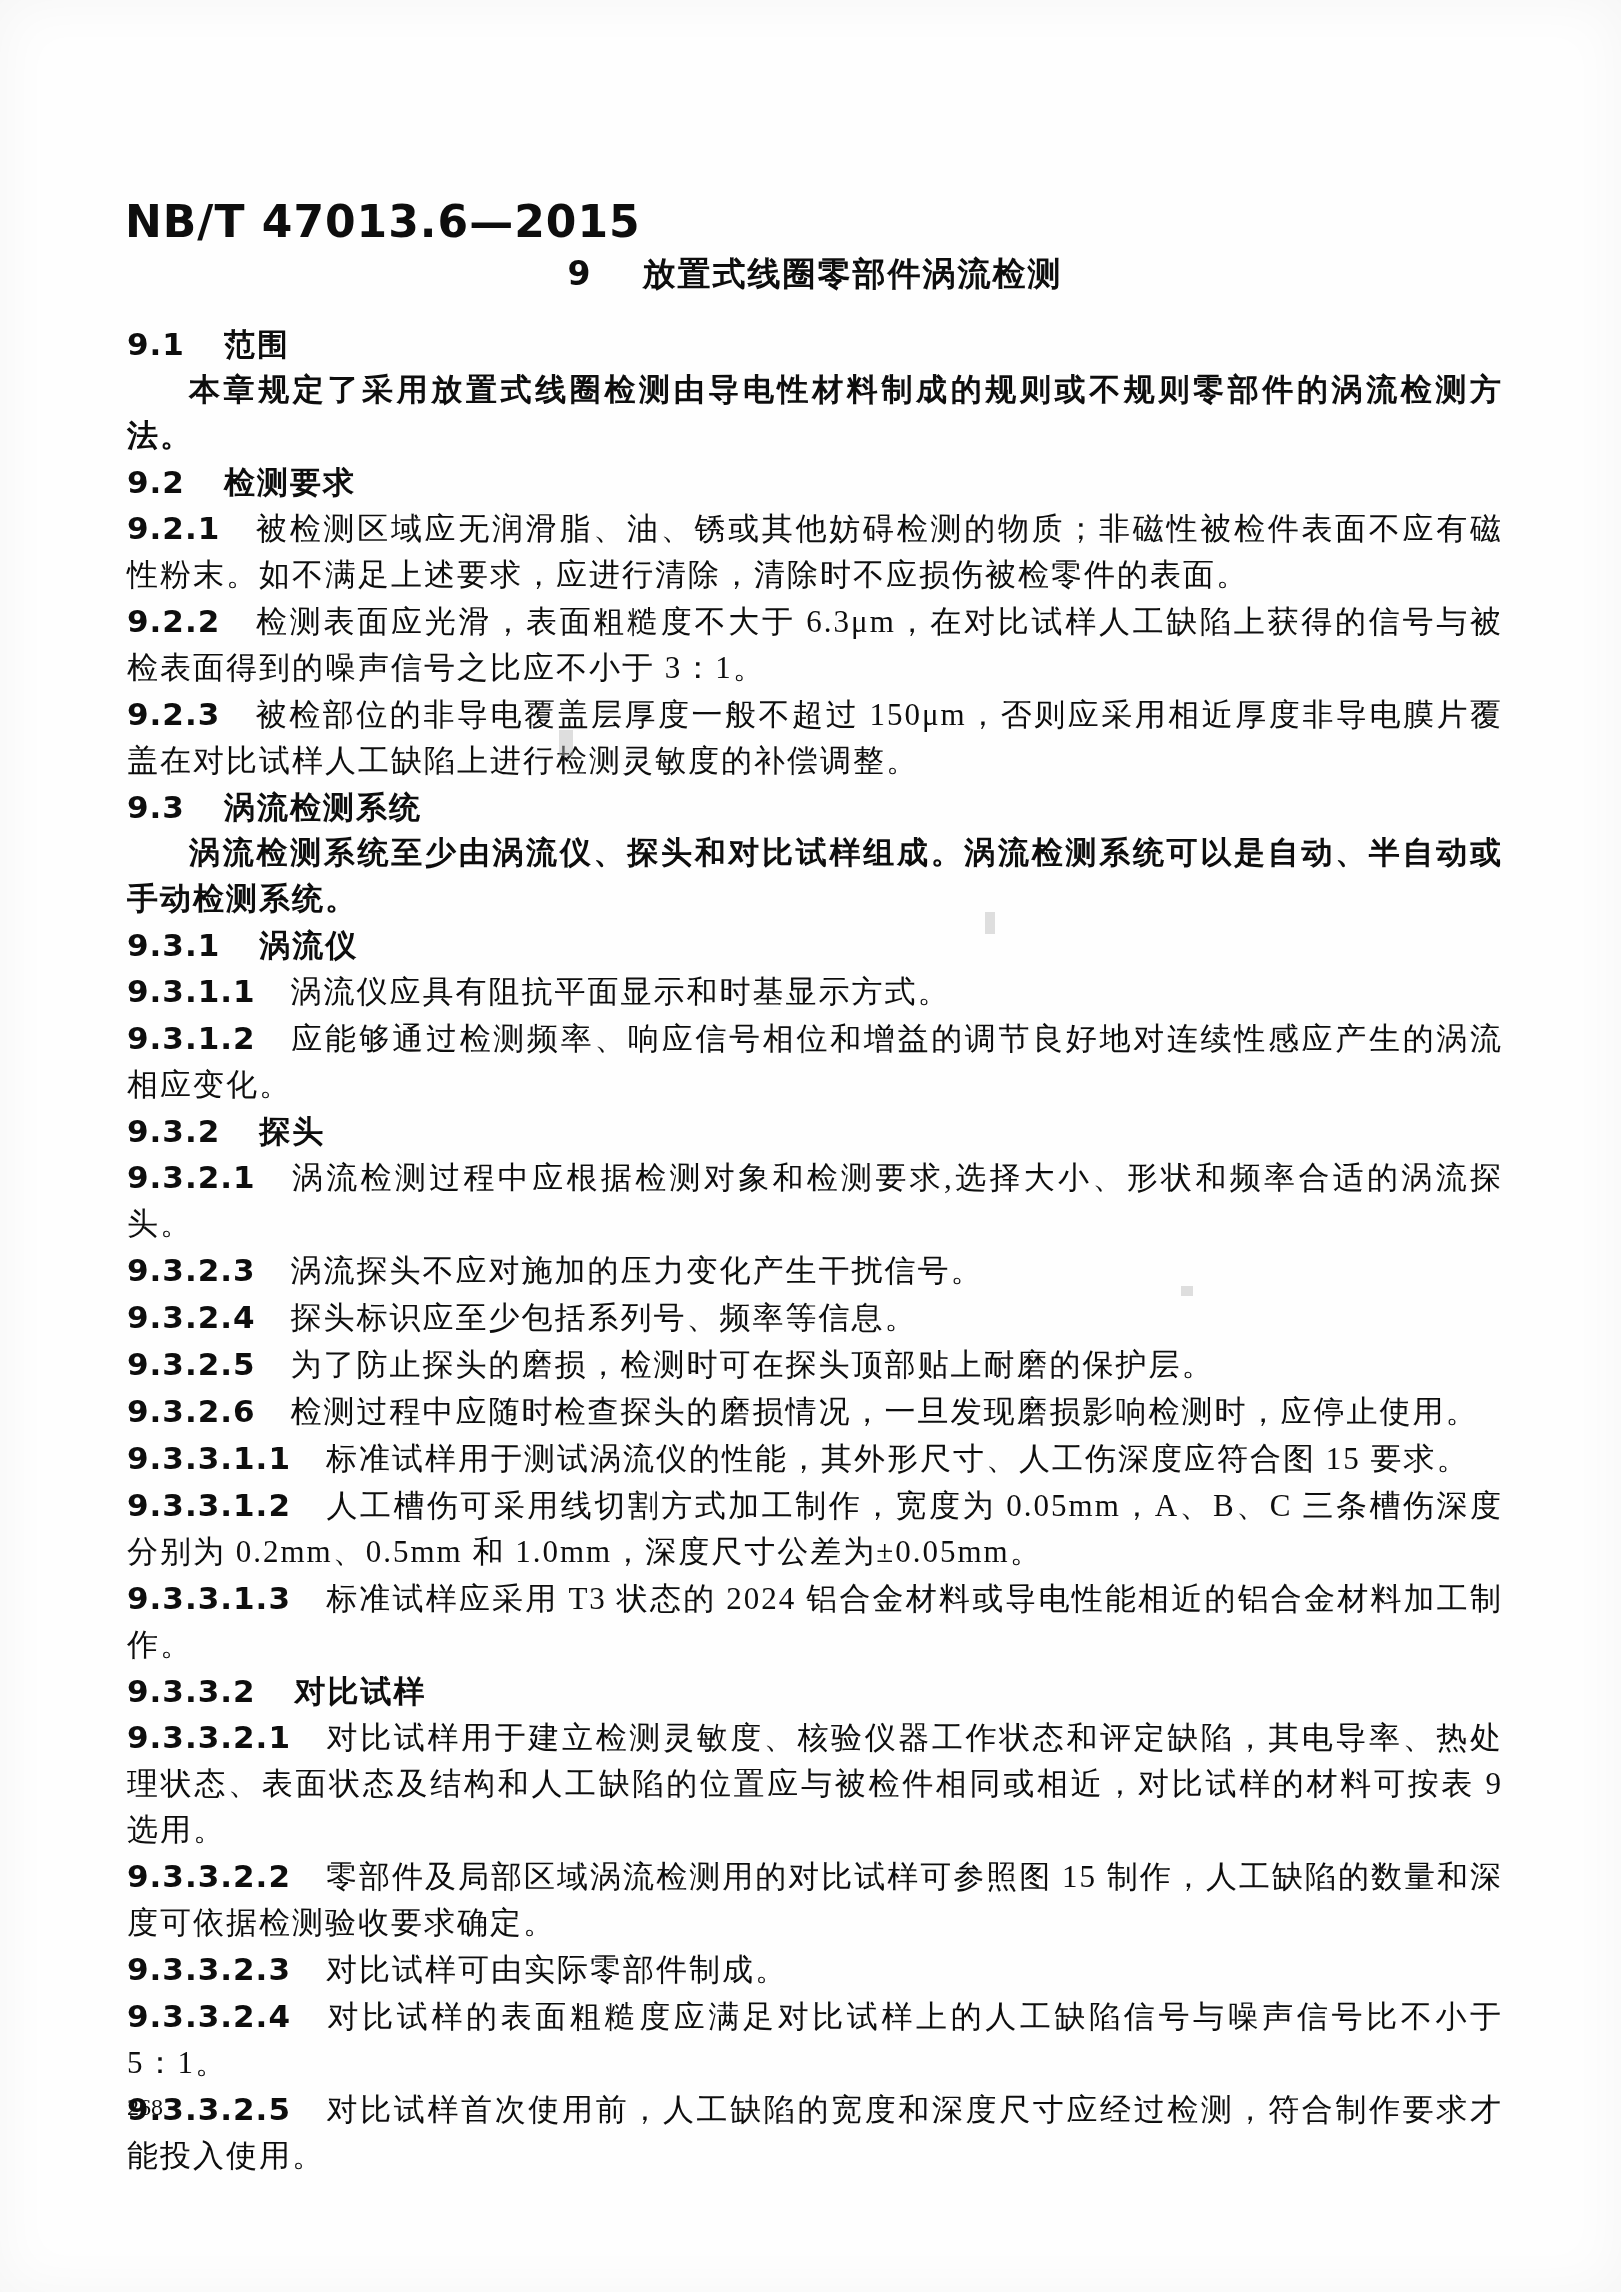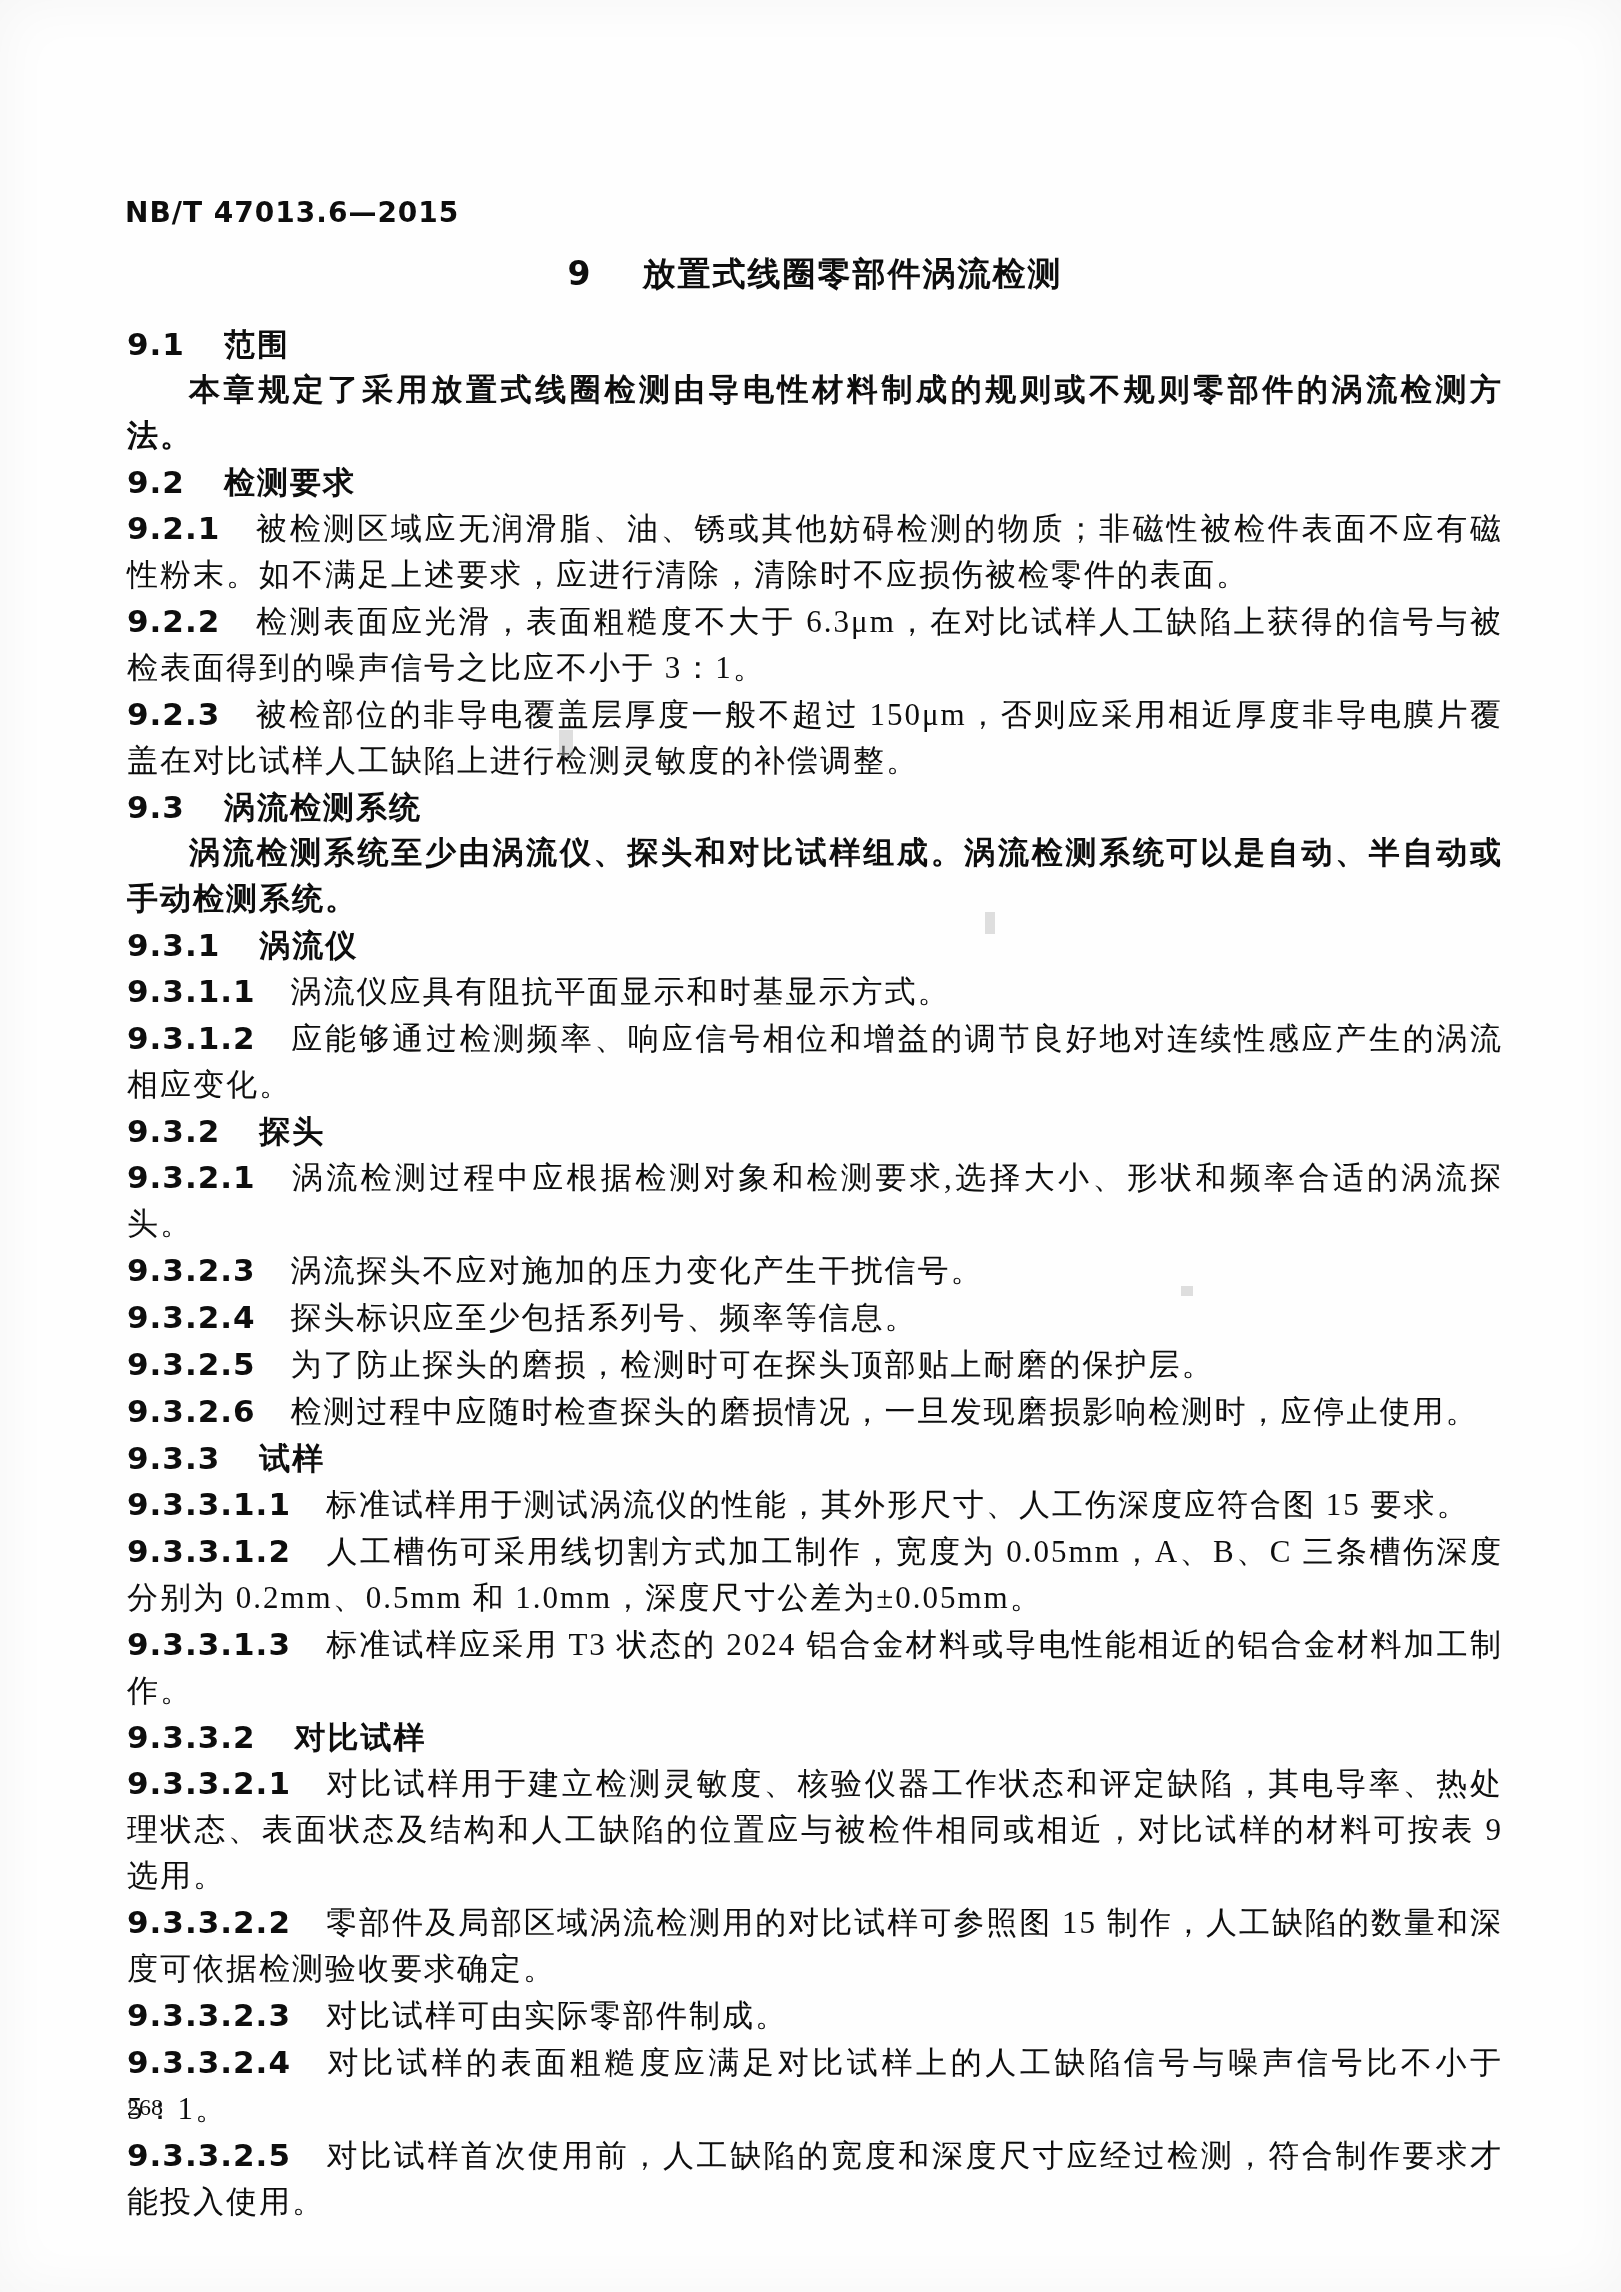--- a/index.html
+++ b/index.html
@@ -8,21 +8,21 @@
     width:1621px;height:2293px;
     margin:0 auto;
     background:#fefefe;
     color:#0e0e0e;
     overflow:hidden;
     box-shadow:inset 0 0 59px rgba(0,0,0,0.04);
   }
   .doc-code{
     position:absolute;left:125px;top:196px;
     font-family:"DejaVu Sans","Liberation Sans",sans-serif;
-    font-weight:bold;font-size:28px;letter-spacing:1px;
+    font-weight:bold;font-size:44px;letter-spacing:1px;
     white-space:nowrap;
   }
   .content{
     position:absolute;left:127px;top:251px;width:1376px;
     font-family:"Liberation Serif","DejaVu Serif",serif;
     font-size:31px;line-height:46px;letter-spacing:2px;
     text-align:justify;
   }
   .blk{margin:0;}
   .num{
@@ -90,21 +90,20 @@
 
 
     <div class="blk clause"><span class="num">9.3.2.3</span><span>涡流探头不应对施加的压力变化产生干扰信号。</span></div>
 
     <div class="blk clause"><span class="num">9.3.2.4</span><span>探头标识应至少包括系列号、频率等信息。</span></div>
 
     <div class="blk clause"><span class="num">9.3.2.5</span><span>为了防止探头的磨损，检测时可在探头顶部贴上耐磨的保护层。</span></div>
 
     <div class="blk clause"><span class="num">9.3.2.6</span><span>检测过程中应随时检查探头的磨损情况，一旦发现磨损影响检测时，应停止使用。</span></div>
 
-    <div class="blk heading"><span class="num">9.3.3</span><span>试样</span></div>
 
 
     <div class="blk clause"><span class="num">9.3.3.1.1</span><span>标准试样用于测试涡流仪的性能，其外形尺寸、人工伤深度应符合图 15 要求。</span></div>
 
     <div class="blk clause"><span class="num">9.3.3.1.2</span><span>人工槽伤可采用线切割方式加工制作，宽度为 0.05mm，A、B、C 三条槽伤深度分别为 0.2mm、0.5mm 和 1.0mm，深度尺寸公差为±0.05mm。</span></div>
 
     <div class="blk clause"><span class="num">9.3.3.1.3</span><span>标准试样应采用 T3 状态的 2024 铝合金材料或导电性能相近的铝合金材料加工制作。</span></div>
 
     <div class="blk heading"><span class="num">9.3.3.2</span><span>对比试样</span></div>
 

